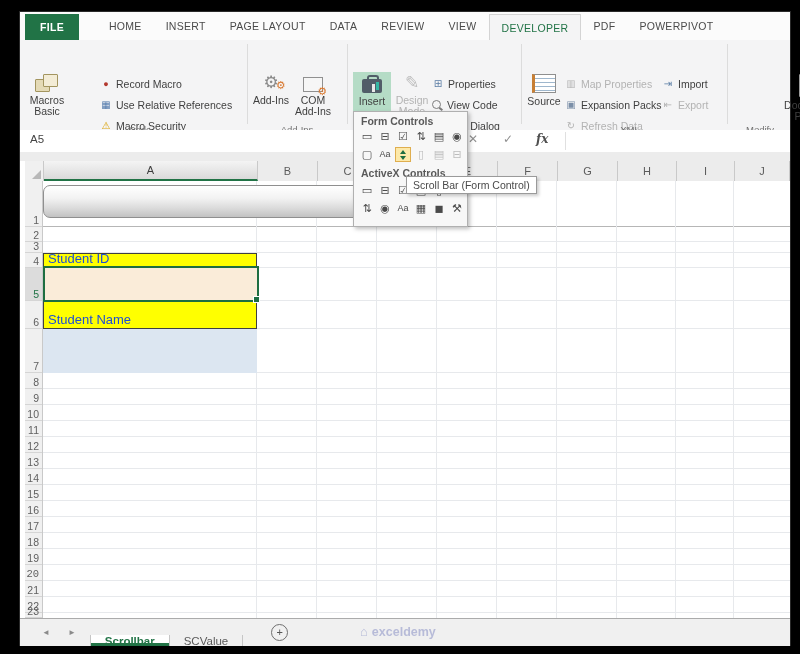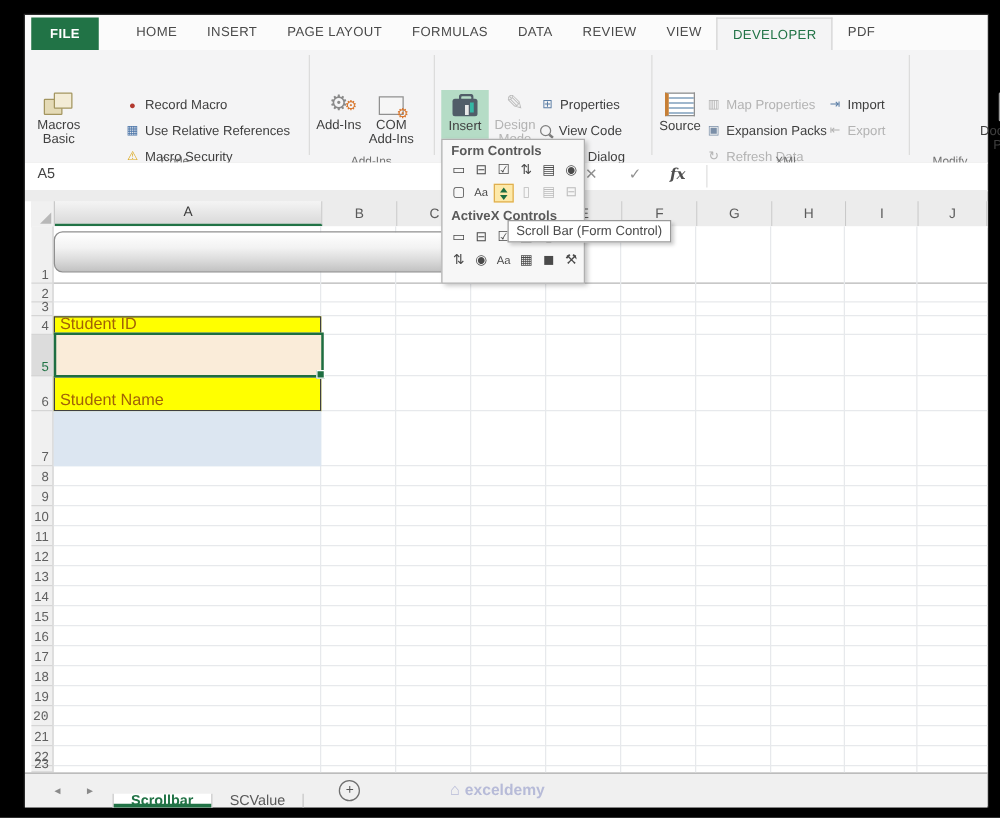--- a/index.html
+++ b/index.html
@@ -64,21 +64,21 @@
 
   
   #gridwrap{position:absolute;left:5px;top:169px;width:765px;height:437px;display:flex;overflow:hidden;background:#fff;}
   #rowhdrs{width:18px;background:#f0f0f0;border-right:1px solid #c9c9c9;box-sizing:border-box;}
   .rowhdr{box-sizing:border-box;border-bottom:1px solid #d5d5d5;font-size:10.5px;color:#5f5f5f;display:flex;align-items:flex-end;justify-content:flex-end;padding:0 3px 0 0;}
   .rowhdr.sel{background:#dcdcdc;color:#217346;}
   #cells{position:relative;flex:1;background:#fff;}
   .vline{position:absolute;top:0;bottom:0;width:1px;background:#e7e9ec;z-index:1;}
   .hline{position:absolute;left:0;right:0;height:1px;background:#e7e9ec;z-index:1;}
   .hline.dark{background:#b6b6b6;}
-  .cellbox{position:absolute;left:0;width:214px;box-sizing:border-box;display:flex;align-items:flex-end;padding:0 0 1px 4px;font-size:13px;color:#a16207;z-index:2;}
+  .cellbox{position:absolute;left:0;width:214px;box-sizing:border-box;display:flex;align-items:flex-end;padding:0 0 1px 4px;font-size:13px;color:#1d4ed8;z-index:2;}
   .yellow{background:#ffff00;border:1px solid #404040;}
   .bluecell{background:#dce6f1;}
   #selcell{position:absolute;left:0;top:85px;width:216px;height:36px;background:#faecd9;border:2px solid #1e6e41;box-sizing:border-box;z-index:4;}
   #fillhandle{position:absolute;right:-3px;bottom:-3px;width:5px;height:5px;background:#1e6e41;border:1px solid #fff;}
   #graybar{position:absolute;left:0;top:4px;width:318px;height:31px;border:1px solid #8f8f8f;border-radius:7px;z-index:3;
      background:linear-gradient(180deg,#ffffff 0%,#f2f2f2 40%,#dcdcdc 70%,#c2c2c2 100%);}
 
   
   #dropdown{position:absolute;left:333px;top:99px;width:113px;height:114px;background:#f7f7f7;border:1px solid #b0b0b0;box-shadow:2px 2px 4px rgba(0,0,0,.25);z-index:20;padding:0;}
   .ddlabel{position:absolute;left:7px;font-size:10.5px;font-weight:bold;color:#5a5a5a;}
@@ -109,26 +109,26 @@
 <body>
 
 <div id="stage">
   <div id="win">
 
     <div id="tabbar">
         <div class="rtab file">FILE</div>
         <div class="rtab">HOME</div>
         <div class="rtab">INSERT</div>
         <div class="rtab">PAGE LAYOUT</div>
-        <div class="rtab">FORMULAS</div>
         <div class="rtab">DATA</div>
         <div class="rtab">REVIEW</div>
         <div class="rtab">VIEW</div>
         <div class="rtab active">DEVELOPER</div>
         <div class="rtab">PDF</div>
+        <div class="rtab">POWERPIVOT</div>
       </div>
 
     <div id="ribbon">
 
       <div class="bigbtn" style="left:8px;">
         <span class="icon-vb">
             <i></i>
             <i></i>
           </span>
         <span class="blabel">Macros Basic</span>

